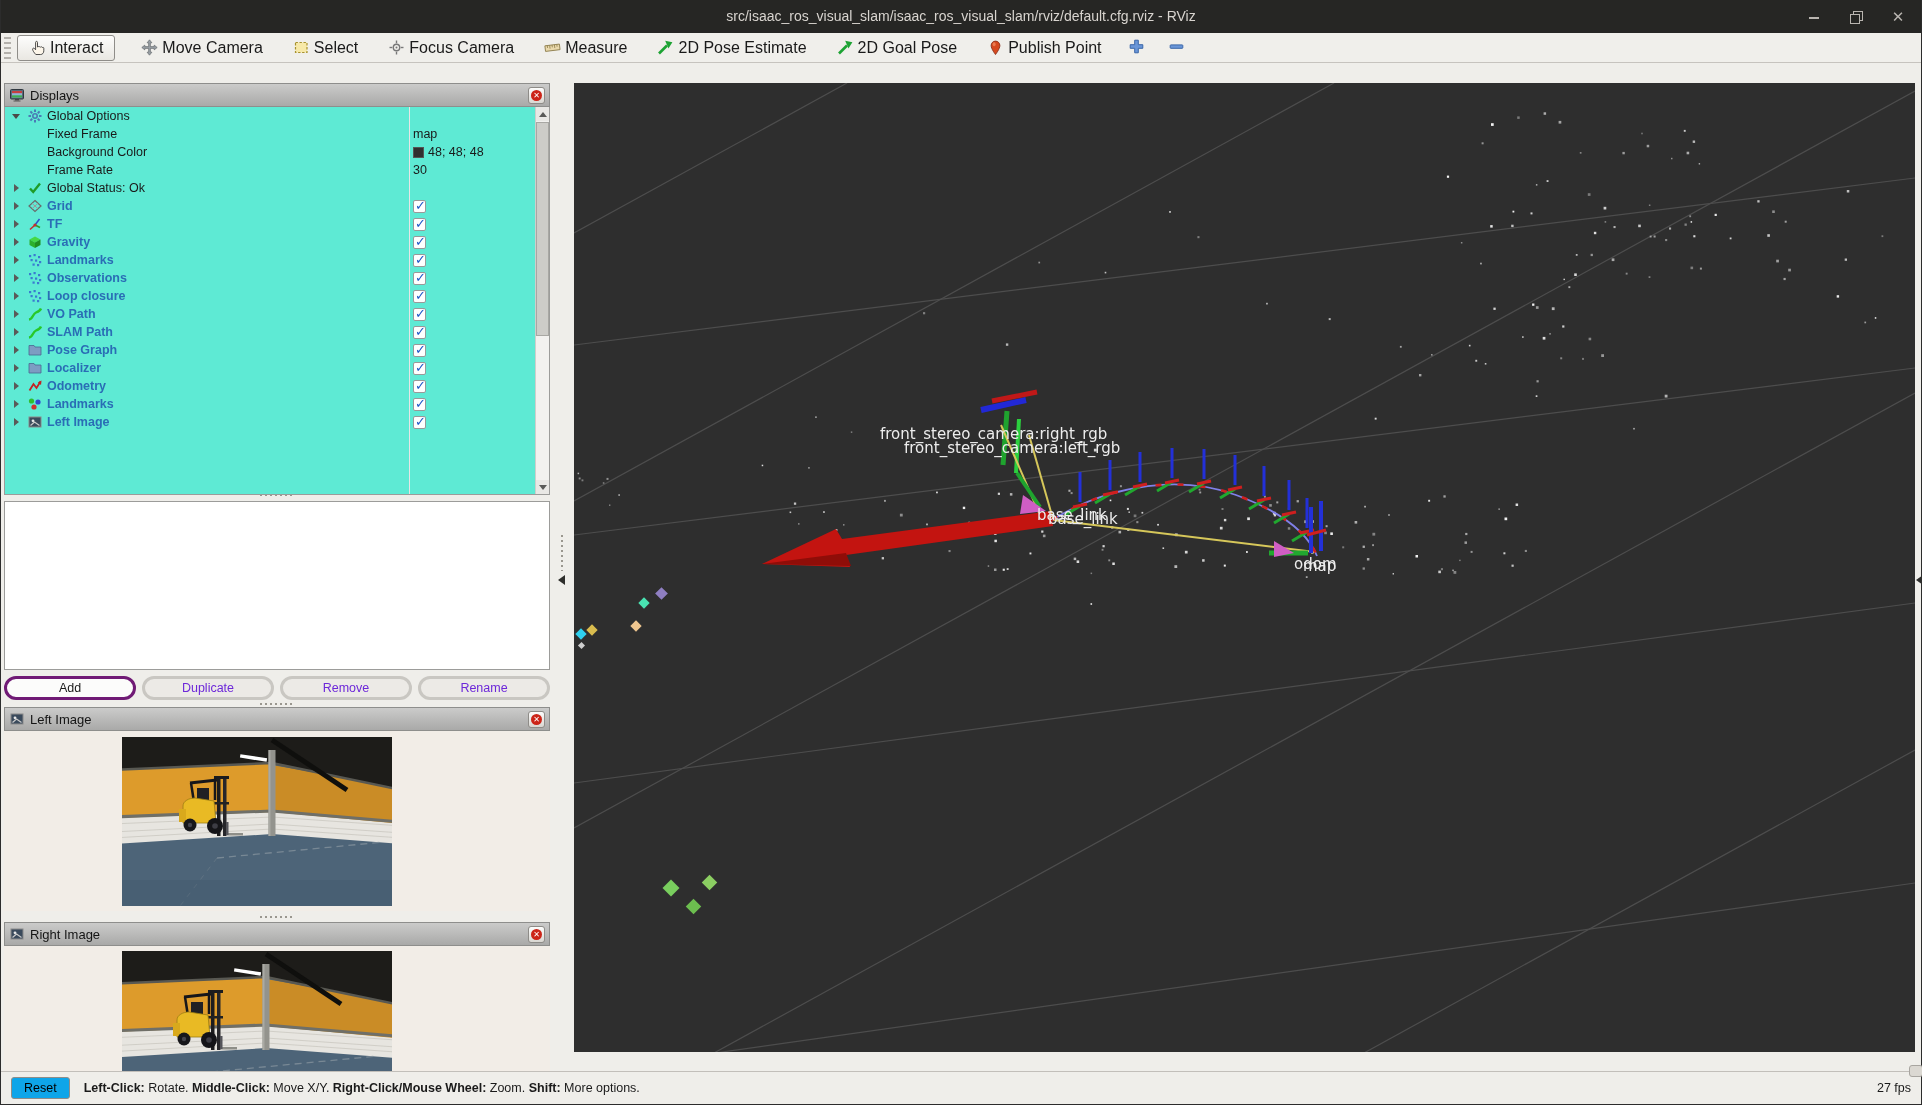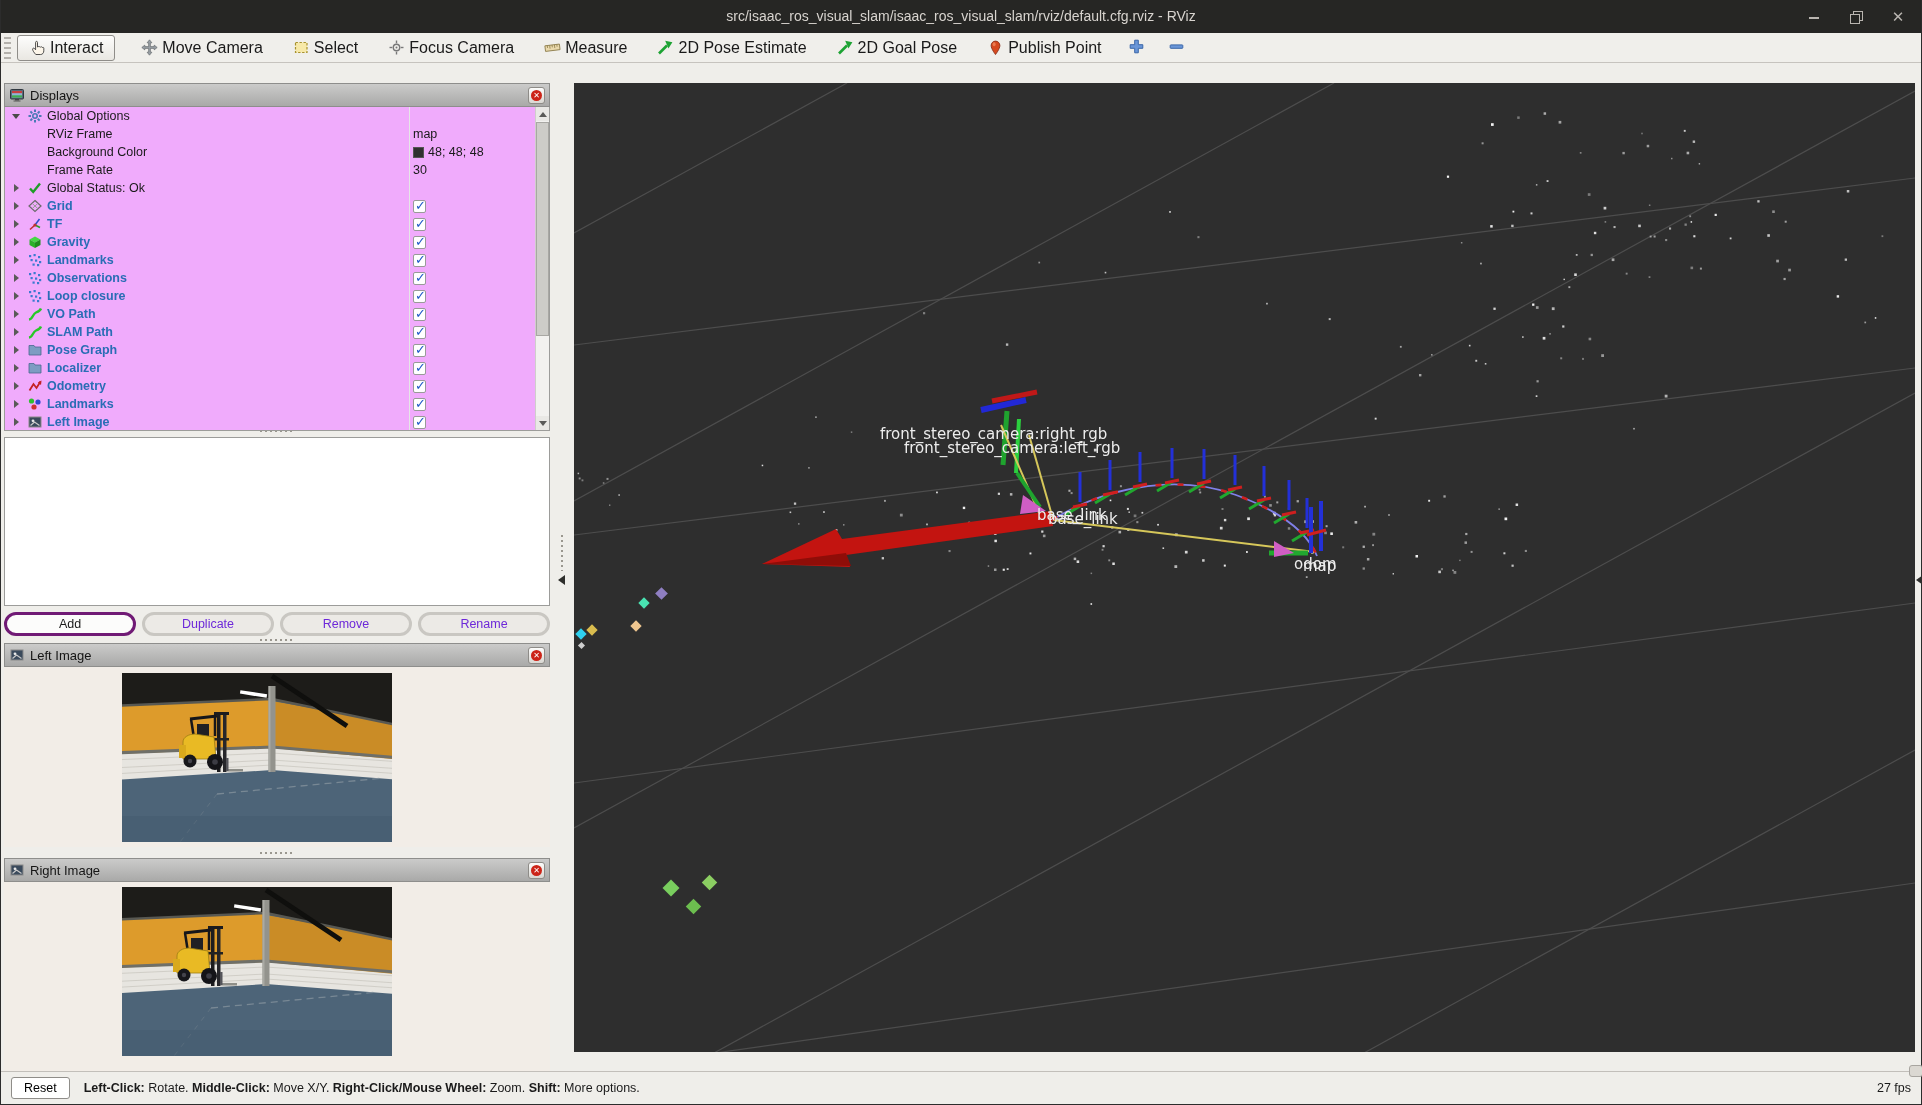--- a/index.html
+++ b/index.html
@@ -49,21 +49,21 @@
   .panel-header { height:24px; background:linear-gradient(#cbcbca,#a9a9a8); border:1px solid #8e8e8c;
     display:flex; align-items:center; padding:0 4px; gap:5px; flex:0 0 auto; }
   .panel-header .ph-title { flex:1; font-size:13px; color:#151515; }
   .ph-icon { display:inline-flex; width:16px; height:16px; }
   .panel-close { width:17px; height:17px; border:1px solid #8e8c88; border-radius:3px;
     background:linear-gradient(#fcfcfb,#d9d7d2); display:flex; align-items:center; justify-content:center; }
   .panel-close .pc-x { width:11px; height:11px; border-radius:50%; background:#cc2418; color:#fff;
     font-size:8px; line-height:11px; text-align:center; font-weight:bold; }
 
   .displays-panel { display:flex; flex-direction:column; flex:0 0 auto; }
-  .tree { height:324px; background:#f0abfc; border:1px solid #9c9c9a; border-top:none; position:relative; overflow:hidden; }
+  .tree { height:388px; background:#5eead4; border:1px solid #9c9c9a; border-top:none; position:relative; overflow:hidden; }
   .tree .col-div { position:absolute; left:404px; top:0; bottom:0; width:1px; background:#e6e6e6; }
   .trow { height:18px; display:flex; align-items:center; position:relative; font-size:12.5px; }
   .trow .exp { width:14px; margin-left:4px; display:inline-flex; justify-content:center; flex:0 0 auto; }
   .exp-closed { width:0; height:0; border-left:5px solid #5a5a58; border-top:4px solid transparent; border-bottom:4px solid transparent; }
   .exp-open { width:0; height:0; border-top:5px solid #4a4a48; border-left:4px solid transparent; border-right:4px solid transparent; }
   .trow .ricon { width:16px; height:16px; margin-left:4px; margin-right:4px; display:inline-flex; flex:0 0 auto; }
   .trow .tlabel { white-space:nowrap; }
   .trow .tlabel.blue { color:#2a6db5; font-weight:bold; }
   .trow .tval { position:absolute; left:408px; display:flex; align-items:center; gap:4px; font-size:12.5px; }
   .cb { width:13px; height:13px; border:1px solid #999; border-radius:2px; background:#fff; position:relative; }
@@ -92,21 +92,21 @@
   .image-panel.grow { flex:1 1 auto; min-height:0; }
   .img-body { background:#f2ede7; flex:1 1 auto; overflow:hidden; }
   .img-body .cam { margin:6px 0 0 118px; display:block; }
 
   
   .viewport { width:1341px; height:969px; flex:0 0 auto; background:#2e2e2e; position:relative; }
   .viewport svg { display:block; }
 
   
   .statusbar { height:33px; background:#efeeea; border-top:1px solid #c2bfba; display:flex; align-items:center; padding:0 10px; font-size:12.5px; flex:0 0 auto; }
-  .reset-btn { padding:3px 12px; background:#ffffff; border:1px solid #8f8d89; border-radius:3px; font-size:12.5px; }
+  .reset-btn { padding:3px 12px; background:#0ea5e9; border:1px solid #8f8d89; border-radius:3px; font-size:12.5px; }
   .help-text { margin-left:14px; }
   .help-text b { font-weight:bold; }
   .fps { margin-left:auto; color:#1a1a1a; }
 </style>
 </head>
 <body>
 
 <div class="app">
 
   <div class="titlebar">
@@ -254,21 +254,21 @@
                     <line x1="10.8" y1="10.8" x2="12.6" y2="12.6"></line>
                     <line x1="12.6" y1="3.4" x2="10.8" y2="5.2"></line>
                     <line x1="5.2" y1="10.8" x2="3.4" y2="12.6"></line>
                   </g>
                 </svg>
               </span>
               <span class="tlabel">Global Options</span>
             </div>
             <div class="trow">
               <span class="child-pad"></span>
-              <span class="tlabel">RViz Frame</span>
+              <span class="tlabel">Fixed Frame</span>
               <span class="tval">
                 <span>map</span>
               </span>
             </div>
             <div class="trow">
               <span class="child-pad"></span>
               <span class="tlabel">Background Color</span>
               <span class="tval">
                 <span class="swatch" style="background: rgb(48, 48, 48);"></span>
                 <span>48; 48; 48</span>

